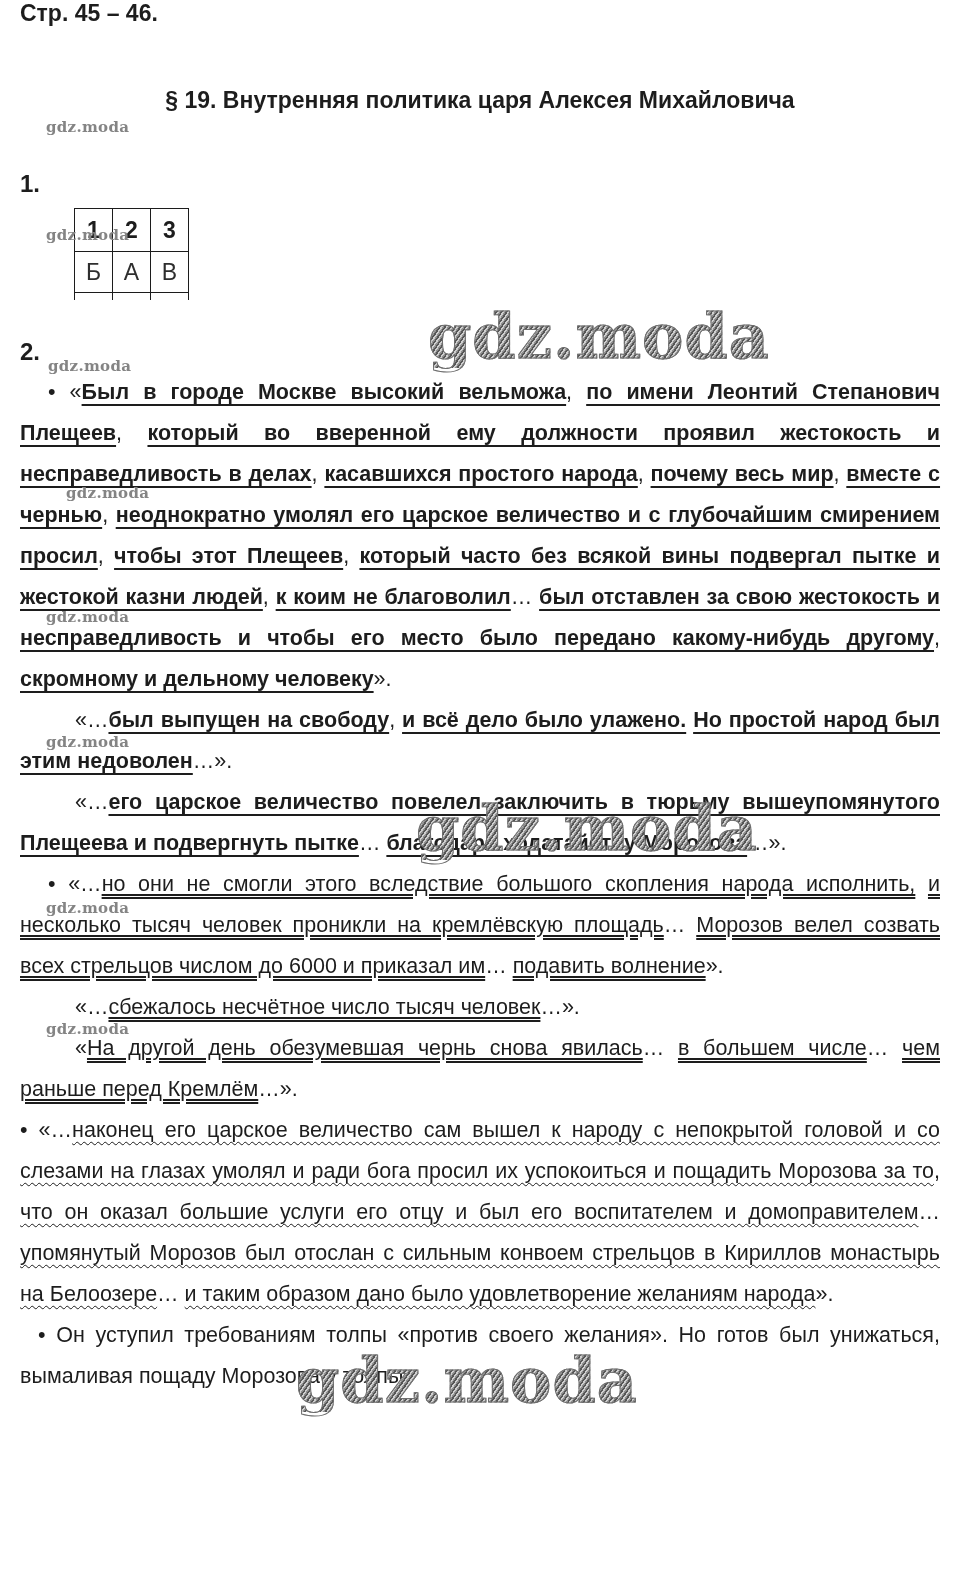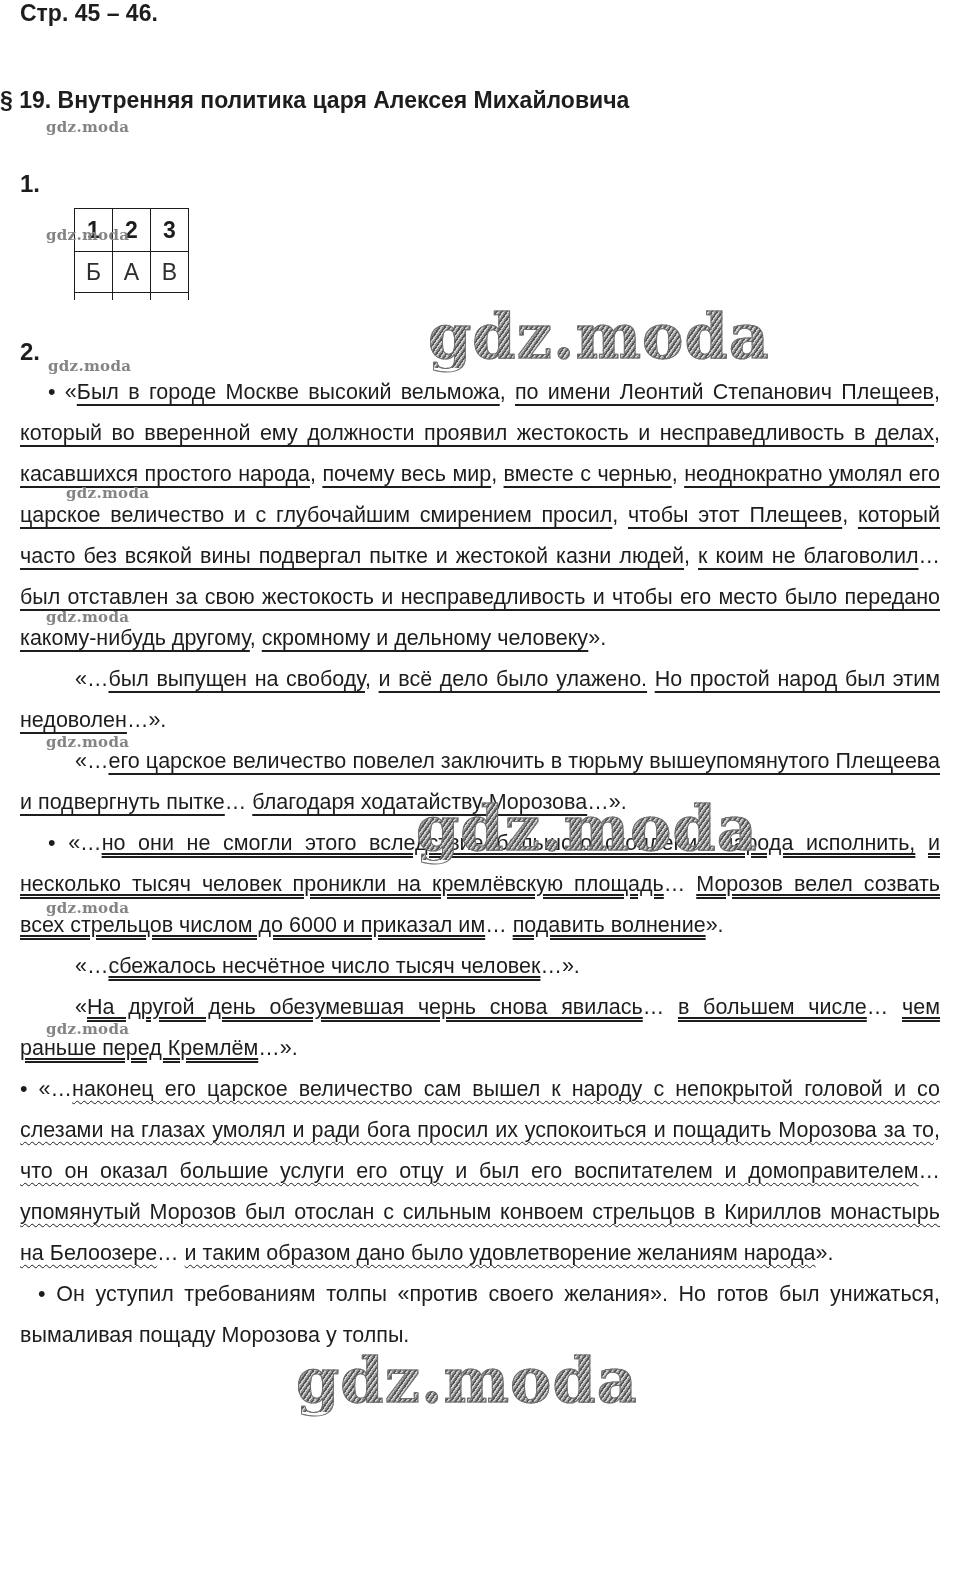--- a/index.html
+++ b/index.html
@@ -3,21 +3,21 @@
 <meta charset="utf-8">
 <style>
   html,body{margin:0;padding:0;background:#ffffff;}
   .page{
     position:relative;width:960px;height:1572px;background:#ffffff;
     font-family:"Liberation Sans",sans-serif;color:#1d1d1d;overflow:hidden;
   }
   .bold-head{font-weight:bold;font-size:23px;white-space:nowrap;}
   .page-range{position:absolute;left:20px;top:0;}
   .chapter-heading{position:absolute;top:45px;left:0;width:100%;text-align:center;}
-  .section-heading{position:absolute;top:87px;left:0;width:100%;text-align:left;}
+  .section-heading{position:absolute;top:87px;left:0;width:100%;text-align:center;}
   .task-label{position:absolute;left:20px;top:170px;font-weight:bold;font-size:24px;}
   .task-label-2{position:absolute;left:20px;top:338px;font-weight:bold;font-size:24px;}
 
   table.answer-table{position:absolute;left:74px;top:208px;border-collapse:collapse;}
   table.answer-table td{
     width:37px;text-align:center;vertical-align:middle;
     border:1.6px solid #1c1c1c;font-size:23px;padding:0;
   }
   table.answer-table tr.hdr td{height:42px;font-weight:bold;}
   table.answer-table tr.ans td{height:40px;color:#2e2e2e;}
@@ -29,21 +29,21 @@
     text-align:justify;text-align-last:left;
   }
   .p-bullet-indent{text-indent:28px;}
   .p-indent{text-indent:55px;}
   .p-bullet-flush{text-indent:0;}
   .p-bullet-small{text-indent:18px;}
 
   .u-none{text-decoration:none;}
   .u-single{
     text-decoration:underline;text-decoration-color:#1d1d1d;
-    text-decoration-thickness:2px;text-underline-offset:5px;
+    text-decoration-thickness:2px;text-underline-offset:5px;font-weight:bold;
   }
   .u-double{
     text-decoration:underline double;text-decoration-color:#1d1d1d;
     text-decoration-thickness:1.5px;text-underline-offset:3px;
   }
   .u-wavy{
     text-decoration:underline wavy;text-decoration-color:#1d1d1d;
     text-decoration-thickness:1.2px;text-underline-offset:4px;
   }
 

